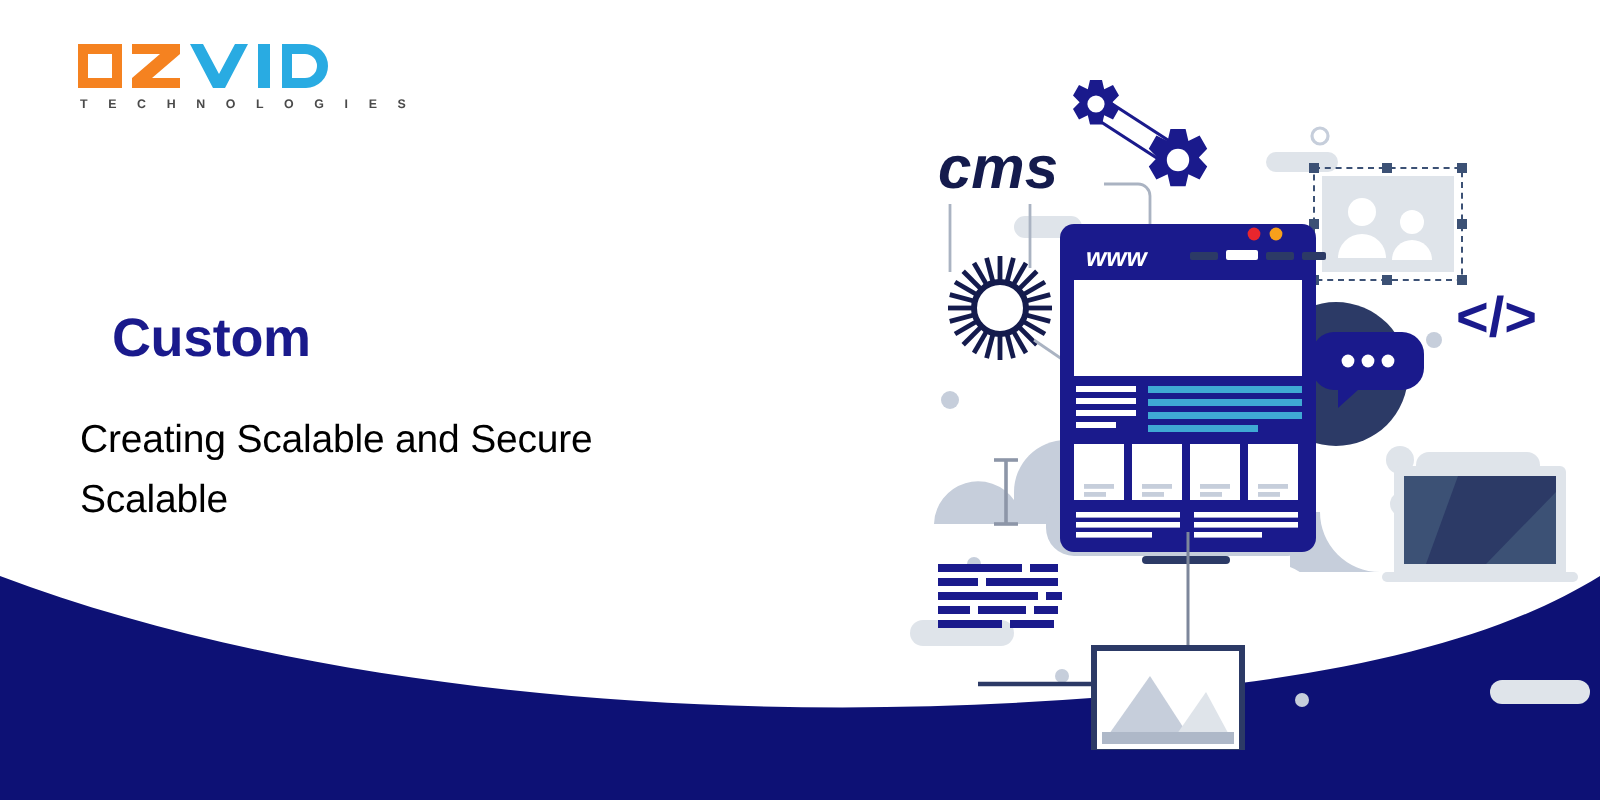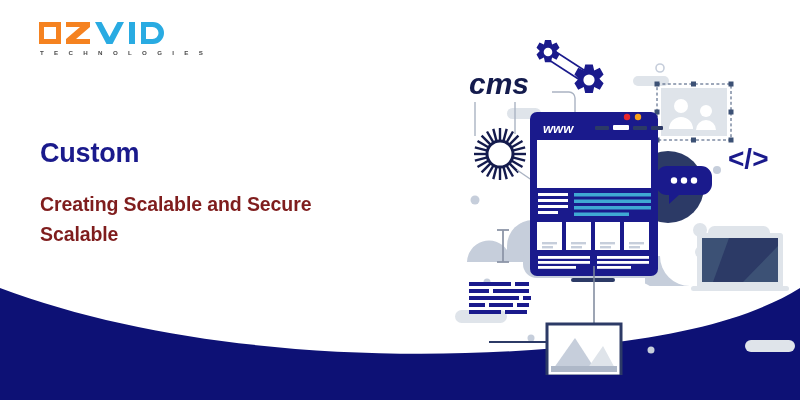--- a/index.html
+++ b/index.html
@@ -53,34 +53,34 @@
   }
 
   
   .copy {
     position: absolute;
     left: 40px;
     top: 136px;
     width: 400px;
   }
   .headline {
-    margin: 0;
+    margin: 16px;
     font-size: 27px;
     font-weight: bold;
     line-height: 34px;
     color: #1a1a8c;
     letter-spacing: -0.2px;
   }
   .headline .l2 { display: block; }
   .subhead {
     margin: 19px 0 0 0;
     font-size: 19.5px;
-    font-weight: bold;
+    font-weight: normal;
     line-height: 30px;
-    color: #7f1d1d;
+    color: #000000;
     letter-spacing: -0.1px;
   }
   .subhead .l2 { display: block; }
 
   
   .art {
     position: absolute;
     left: 455px;
     top: 30px;
     width: 345px;

